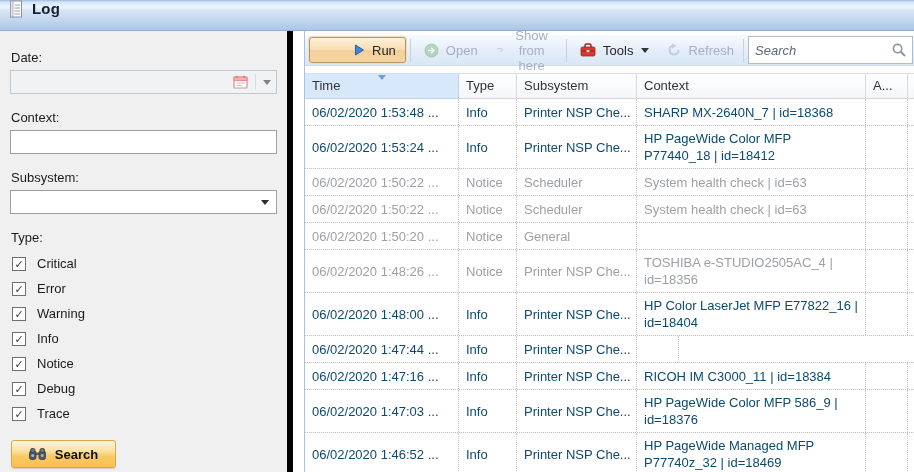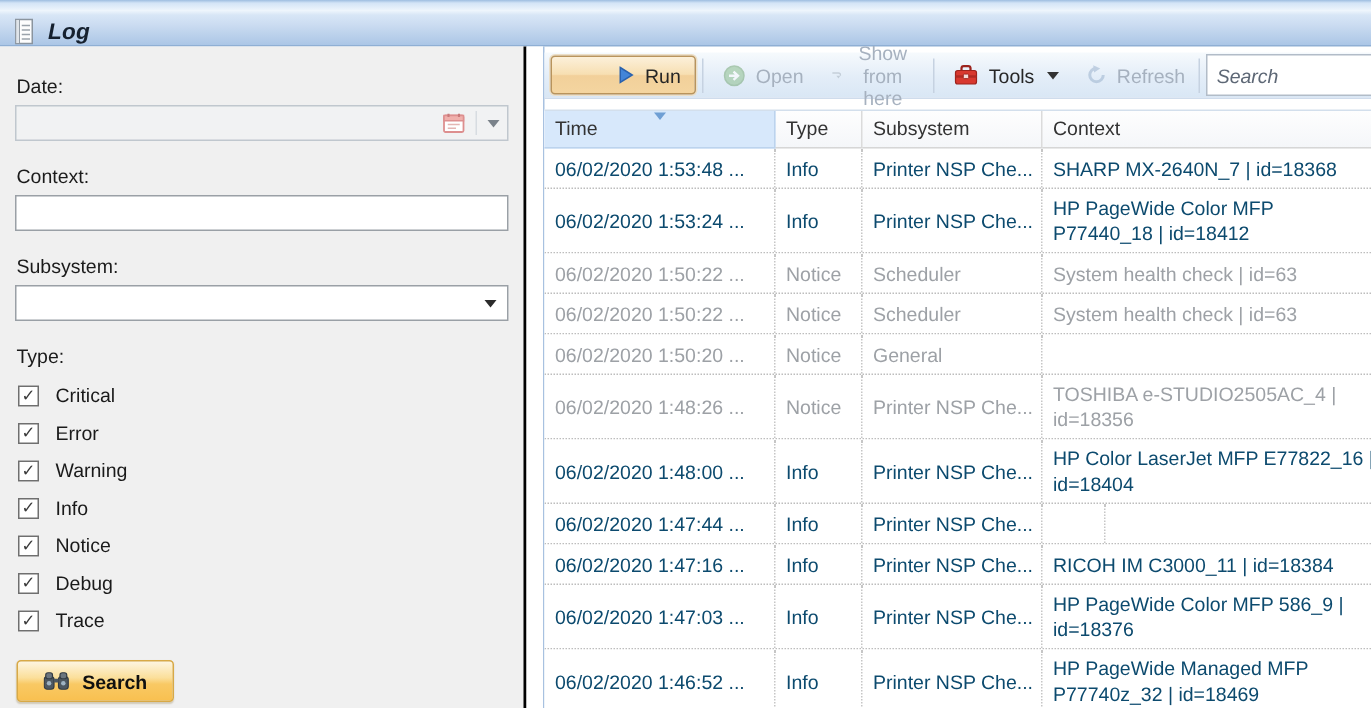--- a/index.html
+++ b/index.html
@@ -1,29 +1,29 @@
 <!DOCTYPE html>
 <html><head>
 <meta charset="utf-8">
 <style>
   * { margin:0; padding:0; box-sizing:border-box; }
   html,body { width:914px; height:472px; overflow:hidden; background:#fff;
     font-family:"Liberation Sans", sans-serif; }
 
   
-  .titlebar { height:31px; display:flex; align-items:flex-end; padding-left:8px;
+  .titlebar { height:31px; display:flex; align-items:flex-start; padding-left:8px;
     background:linear-gradient(#9dbde0 0px, #d3e4f6 2px, #eef5fc 7px, #d8e6f6 10px, #cbdcf1 55%, #abc6e6 100%);
-    border-bottom:1px solid #8fafd4;font-style:italic; }
+    border-bottom:1px solid #8fafd4; }
   .titlebar .app-icon { width:15px; height:18px; margin-right:9px; }
   .titlebar .title { font-size:15px; font-weight:bold; color:#16212f; letter-spacing:.2px; }
 
   .content { display:flex; height:441px; }
 
   
-  .sidebar { width:351px; flex:none; background:#f0f0f0; border-right:2px solid #000000;
+  .sidebar { width:293px; flex:none; background:#f0f0f0; border-right:6px solid #000000;
     padding:0 10px; }
   .field-label { font-size:13px; color:#1b1b1b; margin:16px 0 5px 1px; }
   .field-label.first { margin-top:19px; }
   .input-box { height:24px; border:1px solid #9aa0a6; background:#fff; width:100%;
     display:flex; align-items:center; }
   .date-box { background:#f1f2f3; border:1px solid #c0c7ce; justify-content:flex-end;
     padding-right:5px; gap:7px; }
   .date-box .mini-sep { width:1px; height:16px; background:#d7dce1; }
   .arrow-down { width:0; height:0; border-left:4px solid transparent;
     border-right:4px solid transparent; border-top:5px solid #7a828a; }

